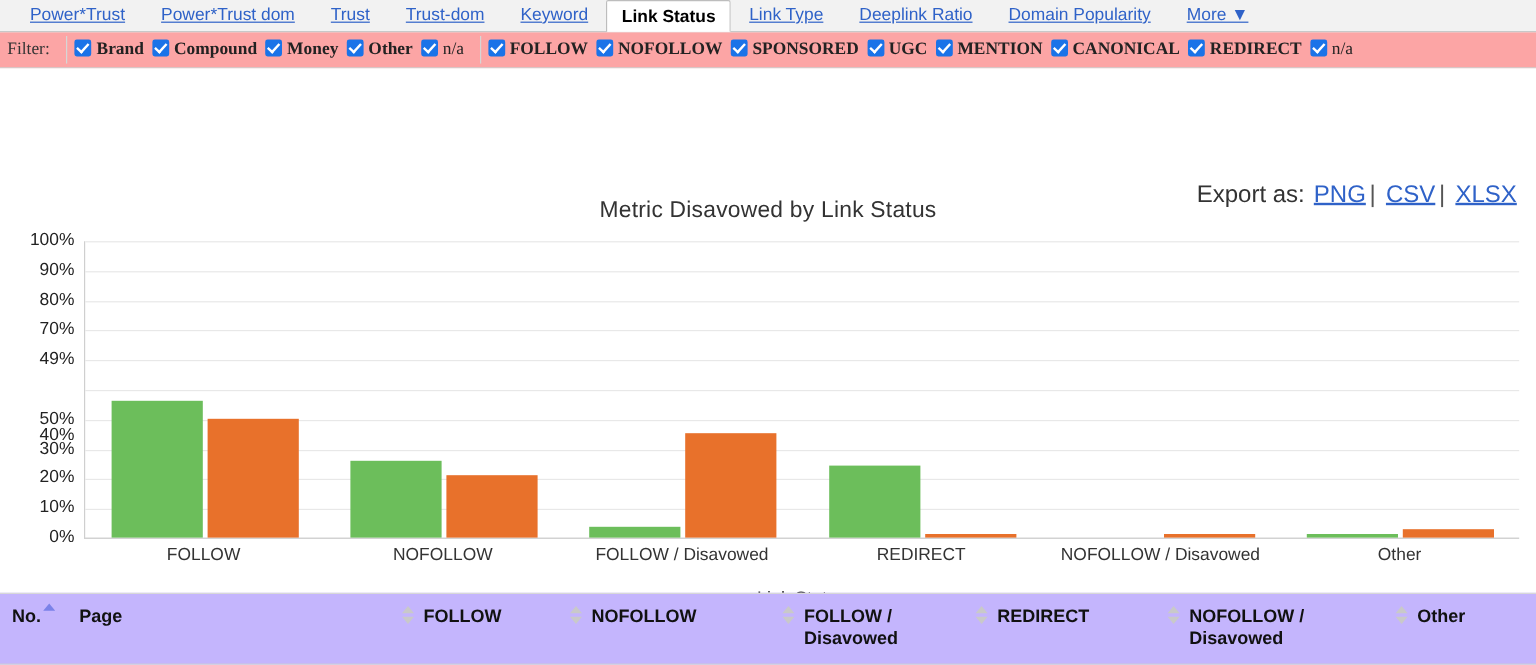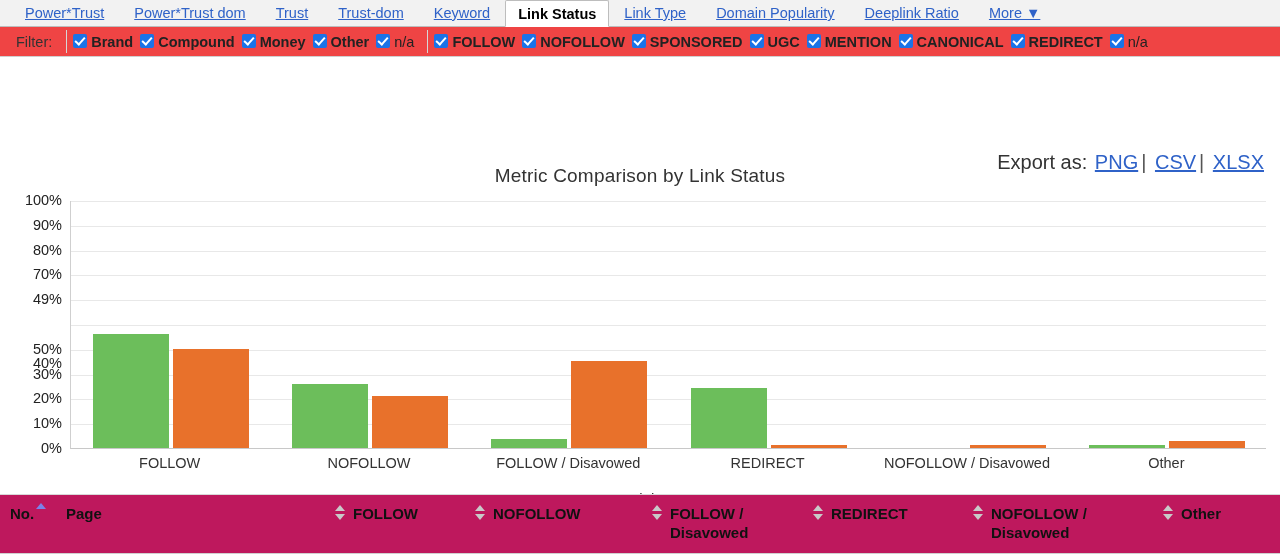--- a/index.html
+++ b/index.html
@@ -44,28 +44,29 @@
     border-bottom: 1px solid #ffffff;
     margin-bottom: -1px;
     border-radius: 2px 2px 0 0;
     padding: 0 12px;
   }
 
   
   .filterbar {
     position: relative;
     height: 30px;
-    background: #ef4444;
+    background: #fca5a5;
     border-bottom: 1px solid #cfcfcf;
     display: flex;
     align-items: center;
-    padding-left: 16px;
+    padding-left: 6px;
     font-size: 14.5px;
     color: #222;
     white-space: nowrap;
+    font-family: Liberation Serif, serif;
   }
   .filter-label { color: #333; padding-right: 14px; font-size: 14.5px; }
   .fdiv { width: 1px; align-self: stretch; background: #d6d6d6; margin: 3px 0; }
   .fgroup { display: flex; align-items: center; padding: 0 6px; }
   .fitem { display: flex; align-items: flex-start; margin-right: 7px; cursor: pointer; }
   .cb {
     width: 14px; height: 14px; flex: 0 0 14px;
     background: #1a73e8; border-radius: 2px;
     position: relative; margin-right: 4px;
   }
@@ -125,21 +126,21 @@
     position: absolute; left: 70px; width: 1196px; top: 459px;
     display: flex; align-items: center; justify-content: center;
     font-size: 16px; color: #333;
   }
   .legend .sw { width: 17px; height: 17px; margin-right: 7px; }
   .legend .item { display: flex; align-items: center; margin: 0 11px; }
 
   
   .tablehdr {
     position: absolute; left: 0; top: 494px; width: 1280px; height: 60px;
-    background: #be185d;
+    background: #c4b5fd;
     border-top: 1px solid #d8d8d8;
     border-bottom: 1px solid #d0d0d0;
     padding-left: 40px;
   }
   .th {
     position: absolute; top: 9px;
     font-size: 15px; font-weight: bold; color: #111;
     display: flex; align-items: flex-start; cursor: pointer;
     line-height: 19px;
   }
@@ -165,22 +166,22 @@
 <div id="root">
 
   <div class="tabbar" id="tabbar">
       <div class="tab">Power*Trust</div>
       <div class="tab">Power*Trust dom</div>
       <div class="tab">Trust</div>
       <div class="tab">Trust-dom</div>
       <div class="tab">Keyword</div>
       <div class="tab active">Link Status</div>
       <div class="tab">Link Type</div>
+      <div class="tab">Deeplink Ratio</div>
       <div class="tab">Domain Popularity</div>
-      <div class="tab">Deeplink Ratio</div>
       <div class="tab">More ▼</div>
     </div>
 
   <div class="filterbar">
     <span class="filter-label">Filter:</span>
     <div class="fdiv"></div>
     <div class="fgroup" id="fgroup1">
         <label class="fitem">
           <span class="cb"></span>
           <span class="ftxt">Brand</span>
@@ -241,21 +242,21 @@
 
   <div class="chartwrap">
 
     <div class="export">
       <span>Export as:</span>
       <a>PNG</a><span class="sep">|</span>
       <a>CSV</a><span class="sep">|</span>
       <a>XLSX</a>
     </div>
 
-    <div class="chart-title">Metric Comparison by Link Status</div>
+    <div class="chart-title">Metric Disavowed by Link Status</div>
 
     <div class="ylabels" id="ylabels">
         <div class="ylab" style="top: -8px;">100%</div>
         <div class="ylab" style="top: 16.8px;">90%</div>
         <div class="ylab" style="top: 41.6px;">80%</div>
         <div class="ylab" style="top: 66.4px;">70%</div>
         <div class="ylab" style="top: 91.2px;">49%</div>
         <div class="ylab" style="top: 116px; margin-top: 25px;">50%</div>
         <div class="ylab" style="top: 155px;">40%</div>
         <div class="ylab" style="top: 165.6px;">30%</div>

